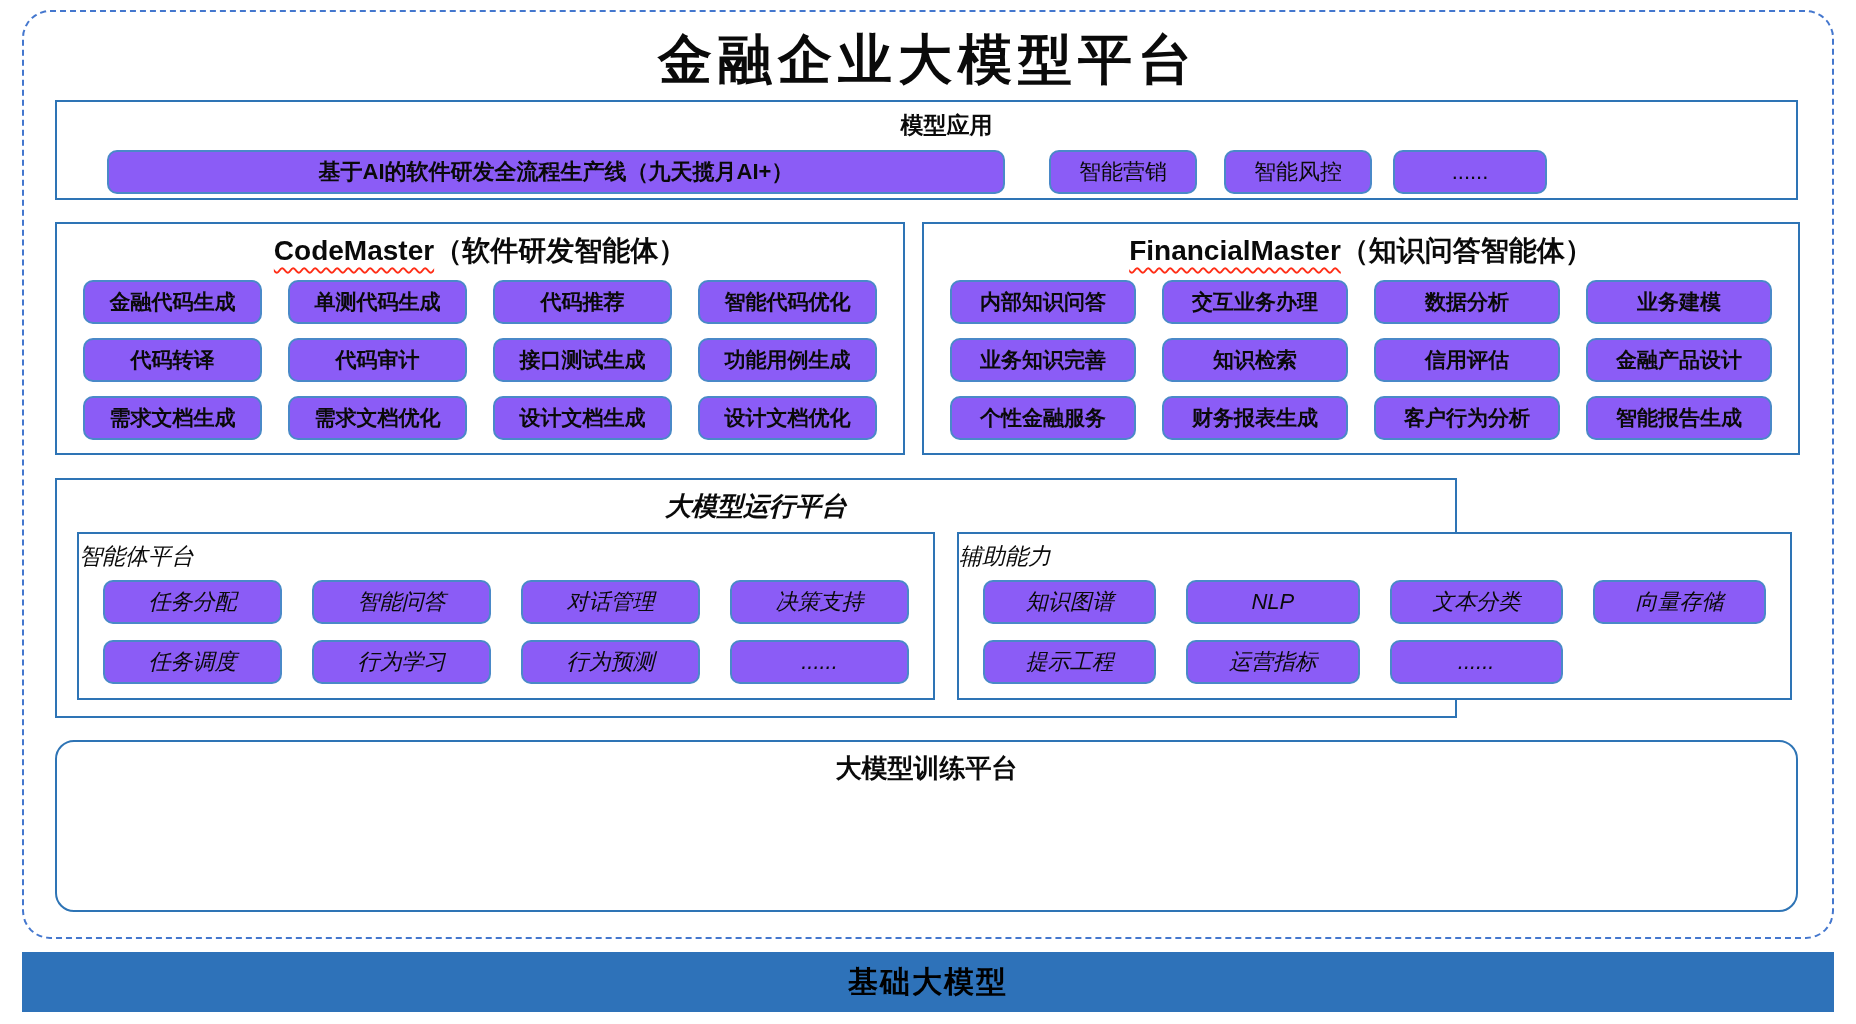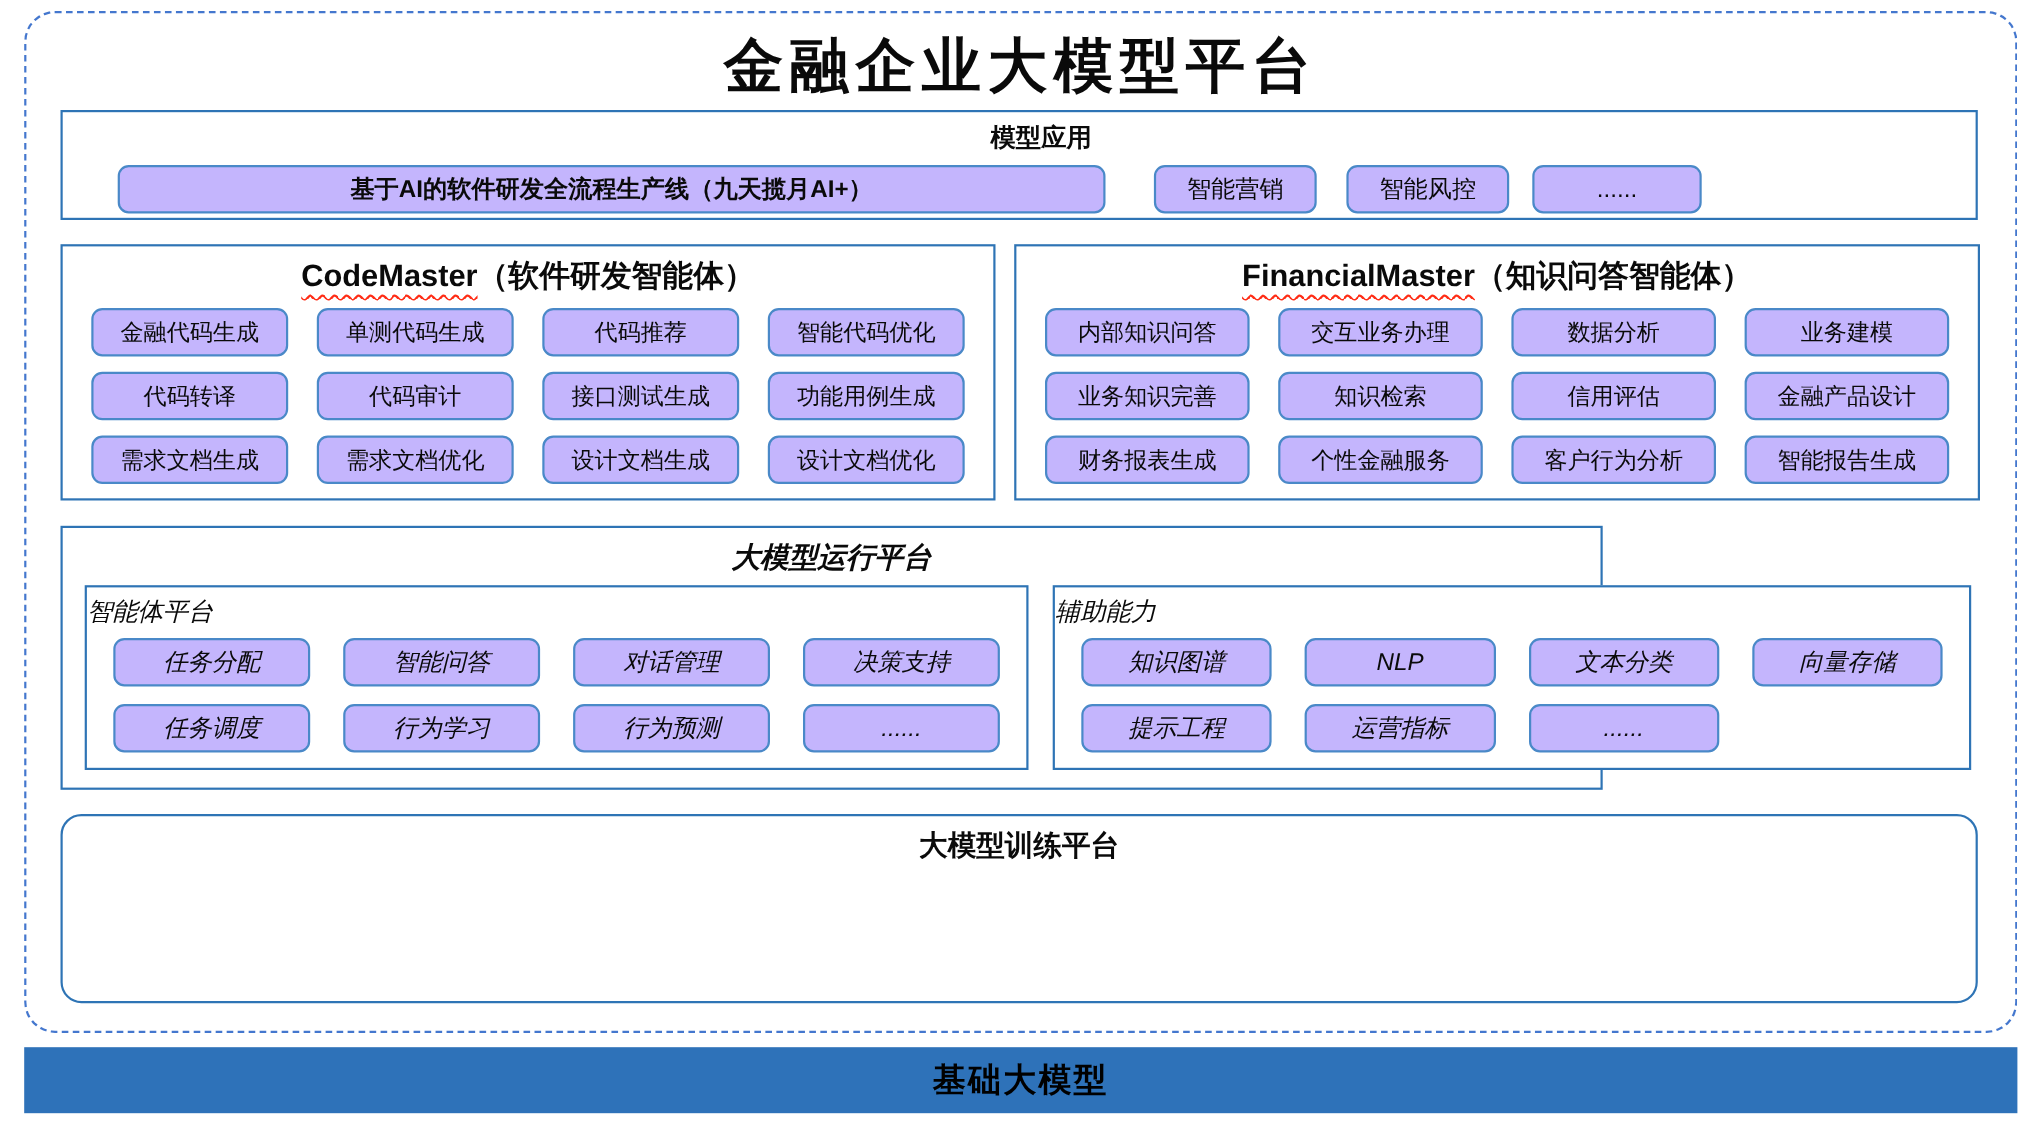--- a/index.html
+++ b/index.html
@@ -27,39 +27,39 @@
     text-align:center;font-weight:bold;font-size:26px;padding-top:9px;line-height:34px;
   }
   .agent-title{
     text-align:center;font-weight:bold;font-size:28px;padding-top:8px;line-height:38px;white-space:nowrap;
   }
   .squiggle{
     text-decoration-line:underline;text-decoration-style:wavy;
     text-decoration-color:#FF2D16;text-decoration-thickness:2px;text-underline-offset:7px;
   }
   .btn{
-    border:2px solid #4A89C8;border-radius:10px;background:#c4b5fd;
+    border:2px solid #4A89C8;border-radius:10px;background:#8b5cf6;
     display:flex;align-items:center;justify-content:center;
     font-size:22px;height:44px;box-sizing:border-box;white-space:nowrap;
   }
   
   .sec-app{left:55px;top:100px;width:1743px;height:100px;padding-left:40px;}
   .app-row{display:flex;margin:10px 10px 0;height:40px;}
   .app-big{width:898px;margin-right:44px;font-weight:bold;}
   .app-small{width:148px;margin-right:27px;}
   .app-small2{width:148px;margin-right:21px;font-family:Liberation Serif, serif;}
   .app-dots{width:154px;}
   
   .sec-agents-left{left:55px;top:222px;width:850px;height:233px;}
   .sec-agents-right{left:922px;top:222px;width:878px;height:233px;}
   .agent-grid{
     display:grid;grid-template-columns:repeat(4,1fr);
     gap:14px 26px;padding:10px 26px 0;grid-auto-rows:44px;
   }
-  .agent-grid .btn{font-weight:normal;font-size:21px;}
+  .agent-grid .btn{font-weight:bold;font-size:21px;}
   
   .sec-runtime{left:55px;top:478px;width:1402px;height:240px;font-style:italic;}
   .inner-box{
     position:absolute;border:2px solid #2E74B5;background:#ffffff;box-sizing:border-box;
     top:52px;height:168px;
   }
   .inner-agent{left:20px;width:858px;}
   .inner-aux{left:900px;width:835px;}
   .inner-title{font-size:23px;padding-top:6px;line-height:32px;}
   .inner-grid{
@@ -122,22 +122,22 @@
   </div>
   <div class="agent-grid">
     <div class="btn">内部知识问答</div>
     <div class="btn">交互业务办理</div>
     <div class="btn">数据分析</div>
     <div class="btn">业务建模</div>
     <div class="btn">业务知识完善</div>
     <div class="btn">知识检索</div>
     <div class="btn">信用评估</div>
     <div class="btn">金融产品设计</div>
+    <div class="btn">个性金融服务</div>
     <div class="btn">财务报表生成</div>
-    <div class="btn">个性金融服务</div>
     <div class="btn">客户行为分析</div>
     <div class="btn">智能报告生成</div>
   </div>
 </div>
 
 <div class="section sec-runtime">
   <div class="sec-header-lg">大模型运行平台</div>
 
   <div class="inner-box inner-agent">
     <div class="inner-title">智能体平台</div>

